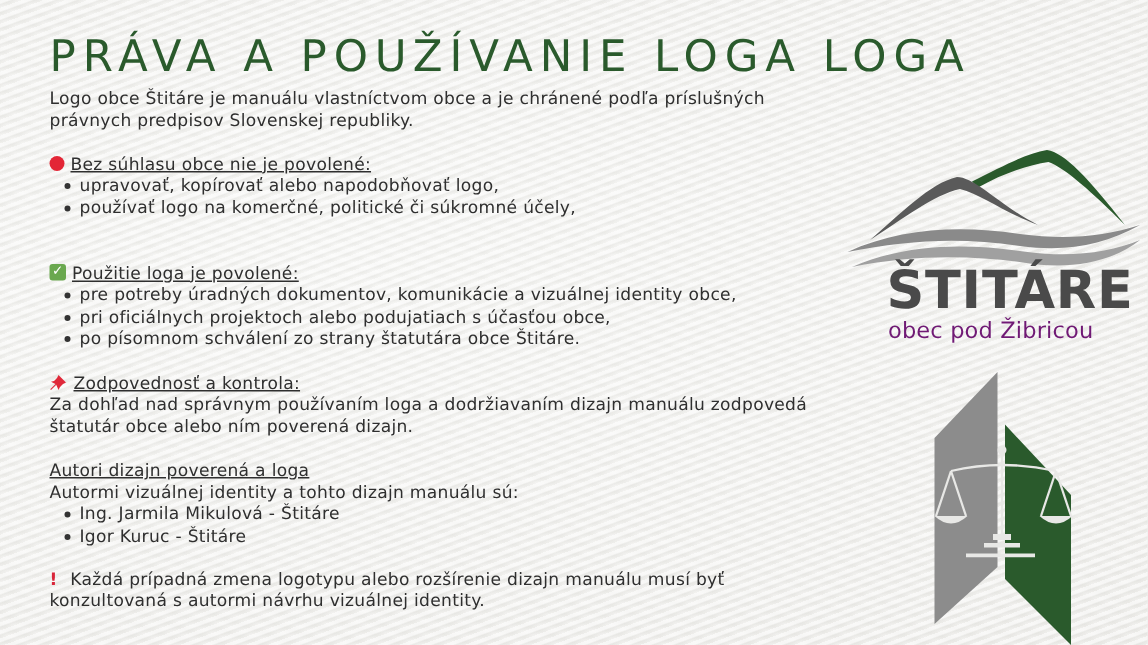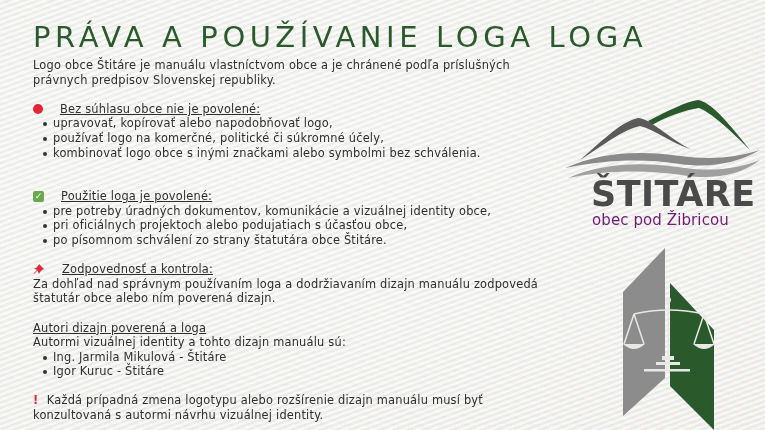--- a/index.html
+++ b/index.html
@@ -20,21 +20,21 @@
       color: #2a5a2c; font-weight: normal; margin: 0; white-space: nowrap;
     }
     .content {
       position: absolute; left: 33px; top: 58px; width: 570px;
       font-size: 11.4px; line-height: 14.6px; color: #2f2f2f;
       letter-spacing: 0.2px;
     }
     .p { margin: 0; }
     .gap { height: 14.6px; }
     .gap2 { height: 29px; }
-    .hd { display: flex; align-items: center; gap: 17px; }
+    .hd { display: flex; align-items: center; gap: 4px; }
     .hd u { text-decoration: underline; text-underline-offset: 1px; }
     ul { list-style: none; margin: 0; padding: 0 0 0 9px; }
     li { position: relative; padding-left: 11px; }
     li::before { content: ""; position: absolute; left: 1px; top: 6px; width: 4px; height: 4px; border-radius: 50%; background: #333; }
     .dot-red { width: 10px; height: 10px; border-radius: 50%; background: #e32636; display: inline-block; }
     .chk { width: 11px; height: 11px; background: #6aa84f; border-radius: 2px; display: inline-flex; align-items: center; justify-content: center; color: #fff; font-size: 9px; line-height: 11px; }
     .pin { display: inline-block; width: 12px; height: 12px; }
     .excl { color: #d9263a; font-weight: bold; display: inline-block; width: 10px; }
     .logo { position: absolute; left: 560px; top: 88px; width: 205px; height: 150px; }
     .logo-name { position: absolute; left: 591px; top: 174px; font-size: 35px; font-weight: bold; color: #4a4a4a; letter-spacing: 0.5px; }
@@ -51,21 +51,20 @@
   <p class="p">právnych predpisov Slovenskej republiky.</p>
   <div class="gap"></div>
 
   <div class="hd">
     <span class="dot-red"></span>
     <u>Bez súhlasu obce nie je povolené:</u>
   </div>
   <ul>
     <li>upravovať, kopírovať alebo napodobňovať logo,</li>
     <li>používať logo na komerčné, politické či súkromné účely,</li>
-    <li>kombinovať logo obce s inými značkami alebo symbolmi bez schválenia.</li>
   </ul>
   <div class="gap2"></div>
 
   <div class="hd">
     <span class="chk">✓</span>
     <u>Použitie loga je povolené:</u>
   </div>
   <ul>
     <li>pre potreby úradných dokumentov, komunikácie a vizuálnej identity obce,</li>
     <li>pri oficiálnych projektoch alebo podujatiach s účasťou obce,</li>

